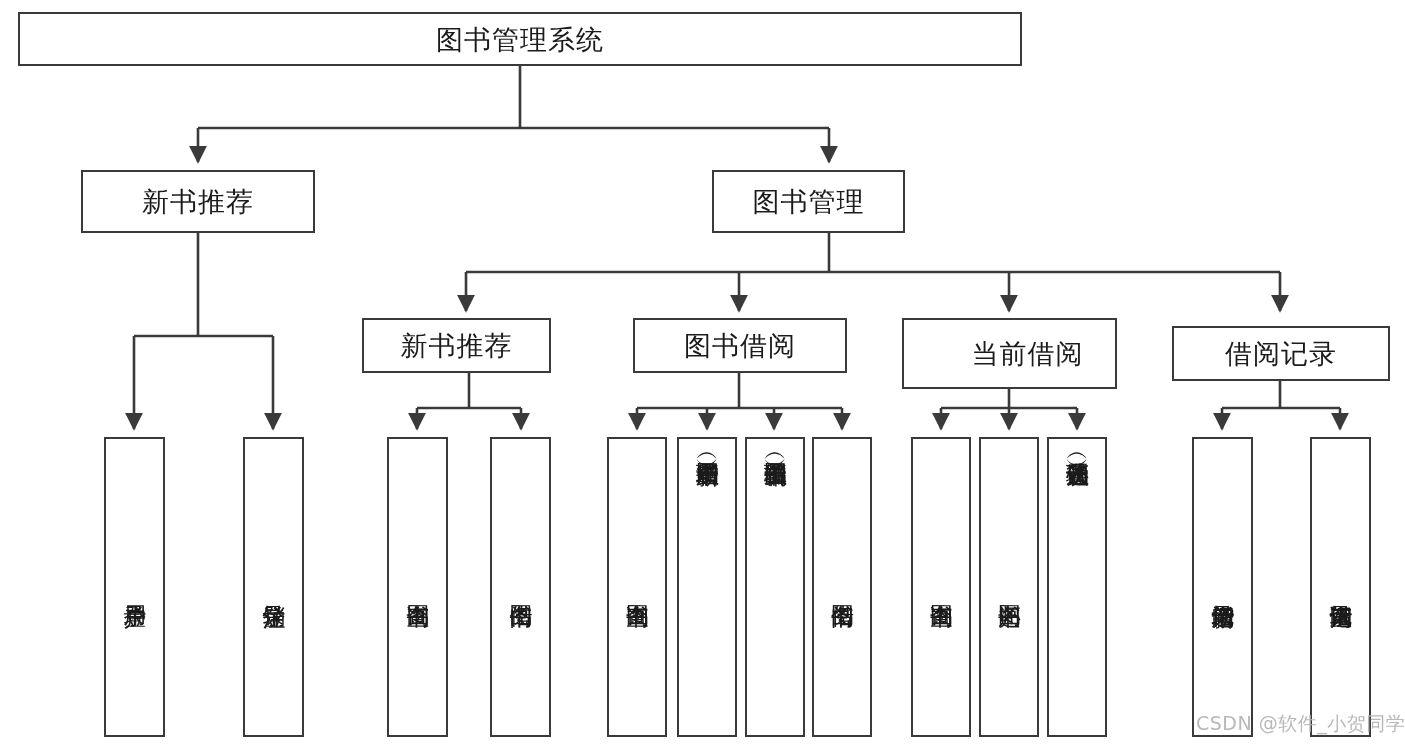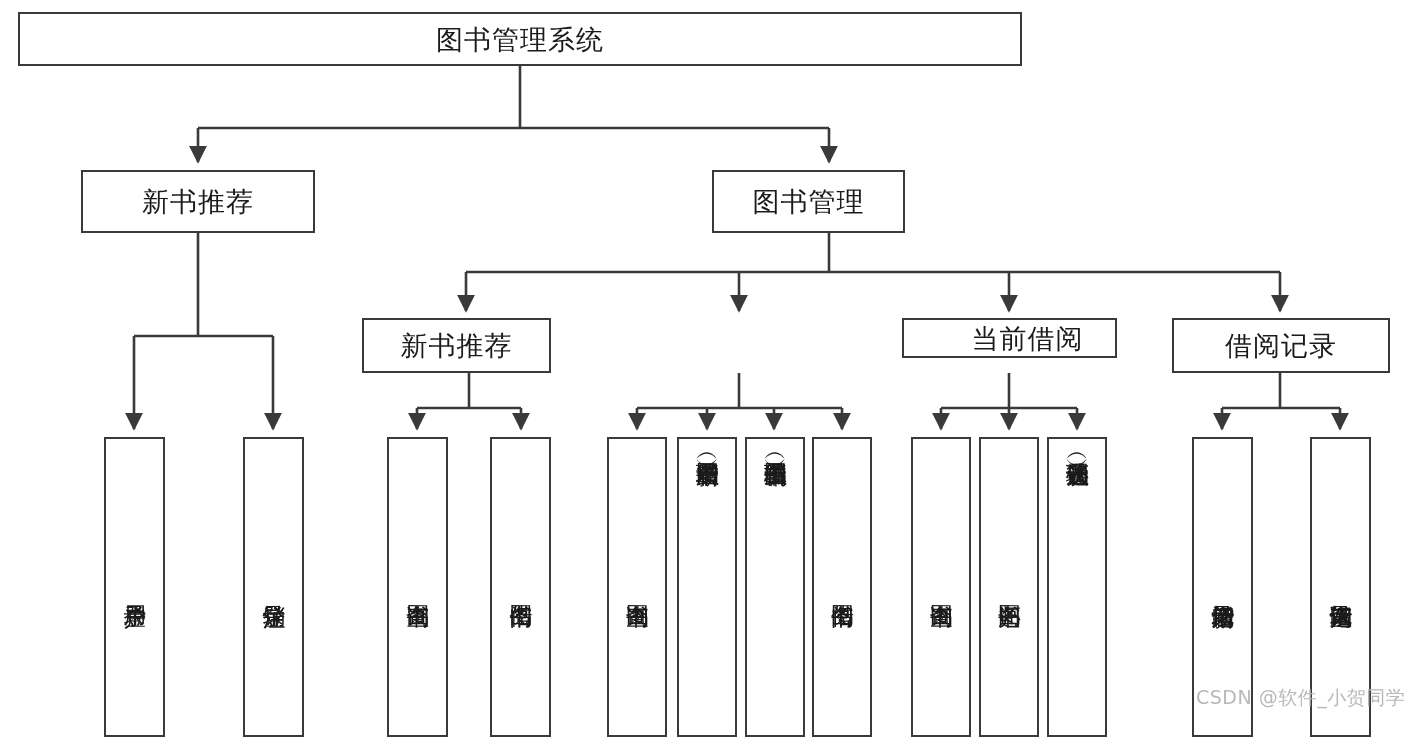--- a/index.html
+++ b/index.html
@@ -50,21 +50,21 @@
     justify-content:center;
     padding-top:0;
   }
   .node .lbl{
     display:block;
     white-space:nowrap;
   }
   .watermark{
     position:absolute;
     left:1196px;
-    top:688px;
+    top:714px;
     font-size:19px;
     color:#b8b8b8;
     white-space:nowrap;
     line-height:1;
     letter-spacing:0.5px;
   }
 </style>
 </head>
 <body>
 
@@ -130,24 +130,27 @@
   <div class="node h" style="left:81px; top:170px; width:234px; height:63px;">
     <span class="lbl">新书推荐</span>
   </div>
   <div class="node h" style="left:712px; top:170px; width:193px; height:63px;">
     <span class="lbl">图书管理</span>
   </div>
 
   <div class="node h" style="left:362px; top:318px; width:189px; height:55px;">
     <span class="lbl">新书推荐</span>
   </div>
-  <div class="node h" style="left:902px; top:318px; width:215px; height:40px;padding-left:36px;">
+  <div class="node h" style="left:633px; top:318px; width:214px; height:55px;">
+    <span class="lbl">图书借阅</span>
+  </div>
+  <div class="node h" style="left:902px; top:318px; width:215px; height:71px;padding-left:36px;">
     <span class="lbl">当前借阅</span>
   </div>
-  <div class="node h" style="left:1172px; top:318px; width:218px; height:55px;">
+  <div class="node h" style="left:1172px; top:326px; width:218px; height:55px;">
     <span class="lbl">借阅记录</span>
   </div>
 
   <div class="node v mid" style="left:104px; top:437px; width:61px; height:300px;">
     <span class="lbl">用户登录</span>
   </div>
   <div class="node v mid" style="left:243px; top:437px; width:61px; height:300px;">
     <span class="lbl">注销登录</span>
   </div>
 

